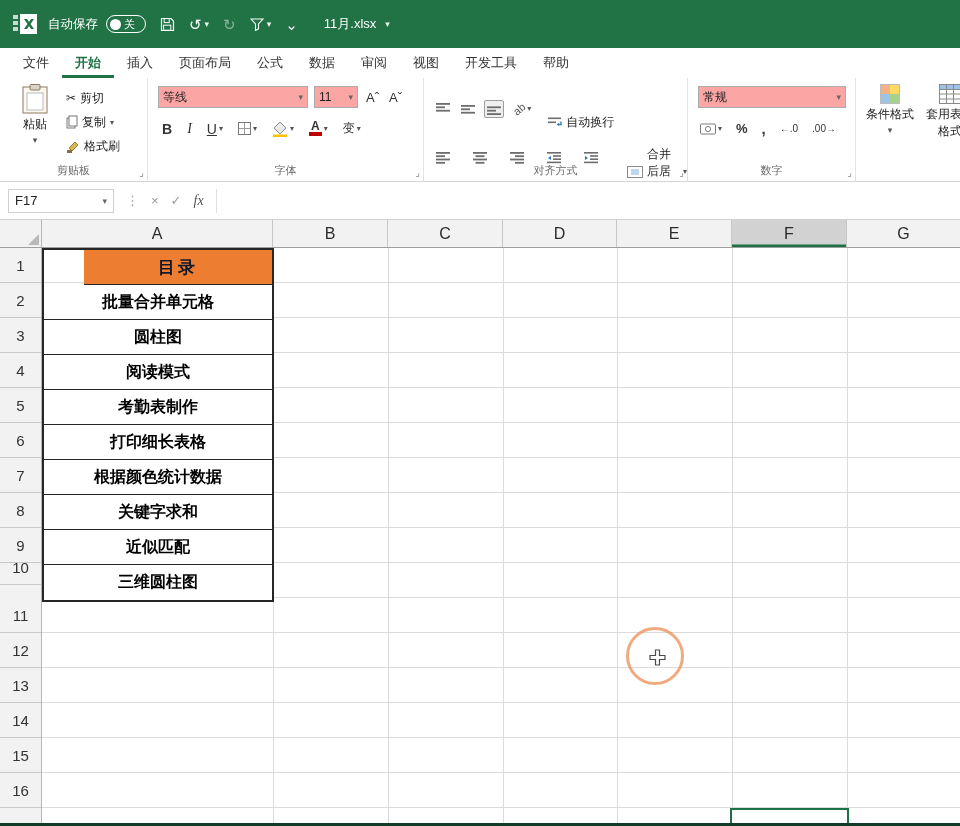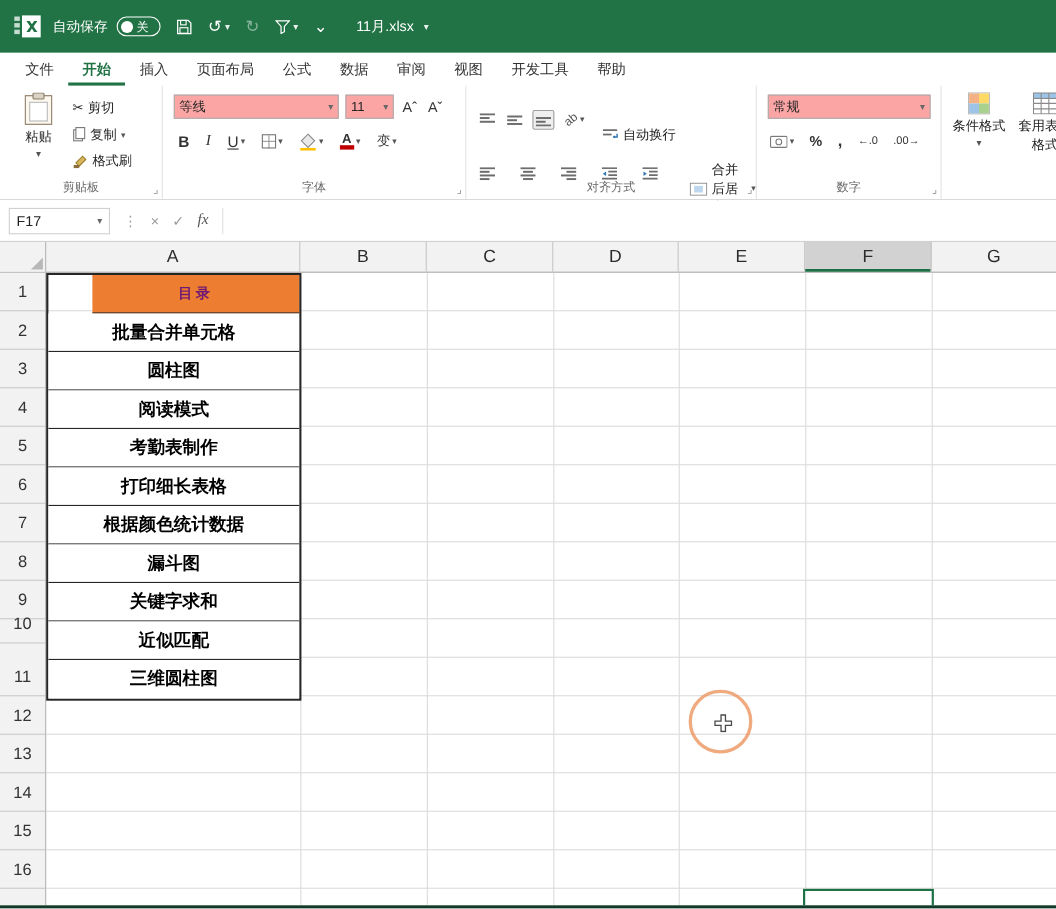--- a/index.html
+++ b/index.html
@@ -63,21 +63,21 @@
                  border-bottom:4px solid #C00000; padding:0 2px; }
   .txtbtn { display:inline-flex; align-items:center; gap:4px; font-size:12px; color:#222; cursor:pointer;margin-top:28px; }
   .i-cf { width:20px; height:20px; border:1px solid #bbb; display:grid;
           grid-template-columns:1fr 1fr; grid-template-rows:1fr 1fr; }
   .i-cf span:nth-child(1){background:#F4B183;} .i-cf span:nth-child(2){background:#FFD966;}
   .i-cf span:nth-child(3){background:#9DC3E6;} .i-cf span:nth-child(4){background:#A9D18E;}
 
   
   .formulabar { position:absolute; top:182px; left:0; right:0; height:38px; background:#fff;
                 border-bottom:1px solid #D0D0D0; display:flex; align-items:center; }
-  .namebox { width:92px; height:24px; margin-left:8px; border:1px solid #D0D0D0;
+  .namebox { width:106px; height:24px; margin-left:8px; border:1px solid #D0D0D0;
              display:flex; align-items:center; justify-content:space-between;
              padding:0 6px; font-size:13px; color:#222; cursor:pointer; }
   .fb-ic { margin-left:12px; color:#9a9a9a; font-size:13px; cursor:pointer; }
   .fb-fx { font-family:"Liberation Serif", serif; font-style:italic; color:#555;
            font-size:14px; margin-left:12px; cursor:pointer; }
   .fb-input { flex:1; height:24px; margin:0 0 0 12px; border-left:1px solid #E0E0E0;
               font-size:13px; color:#222; padding-left:8px; display:flex; align-items:center; cursor:text; }
 
   
   .colheaders { position:absolute; top:220px; left:0; right:0; height:28px; display:flex;
@@ -98,21 +98,21 @@
         display:flex; align-items:center; justify-content:center; font-size:15px; color:#333;
         cursor:pointer; }
   .hl { position:absolute; left:42px; right:0; height:1px; background:#DBDBDB; }
   .vl { position:absolute; top:0; bottom:0; width:1px; background:#DBDBDB; }
 
   .a-table { position:absolute; left:42px; top:0; width:232px; border:2px solid #262626; }
   .a-cell { height:35px; border-bottom:1px solid #262626; display:flex; align-items:center;
             justify-content:center; background:#fff; font-size:16px; font-weight:600;
             color:#000; cursor:cell; }
   .a-cell:last-child { border-bottom:none; }
-  .a-cell.hdr { background:#ED7D31; color:#701a75; font-size:13px; font-weight:bold;
+  .a-cell.hdr { background:#ED7D31; color:#0f172a; font-size:17px; font-weight:bold;
                 letter-spacing:3px;margin-left:40px; }
 
   .active-cell { position:absolute; left:730px; top:560px; width:119px; height:30px;
                  border:2.5px solid #1E7145; background:#fff; cursor:cell; }
 
   .bottom-strip { position:absolute; left:0; right:0; bottom:0; height:3px; background:#123B27; }
 
   
   .click-ring { position:absolute; left:626px; top:627px; width:58px; height:58px;
                 border:3px solid rgba(235,150,95,.8); border-radius:50%; pointer-events:none; }
@@ -485,21 +485,20 @@
     </div>
 
     <div class="a-table">
       <div class="a-cell hdr">目录</div>
       <div class="a-cell">批量合并单元格</div>
       <div class="a-cell">圆柱图</div>
       <div class="a-cell">阅读模式</div>
       <div class="a-cell">考勤表制作</div>
       <div class="a-cell">打印细长表格</div>
       <div class="a-cell">根据颜色统计数据</div>
-      <div class="a-cell">漏斗图</div>
       <div class="a-cell">关键字求和</div>
       <div class="a-cell">近似匹配</div>
       <div class="a-cell">三维圆柱图</div>
     </div>
 
     <div class="active-cell"></div>
   </div>
 
   <div class="click-ring"></div>
   <div class="cursor">

